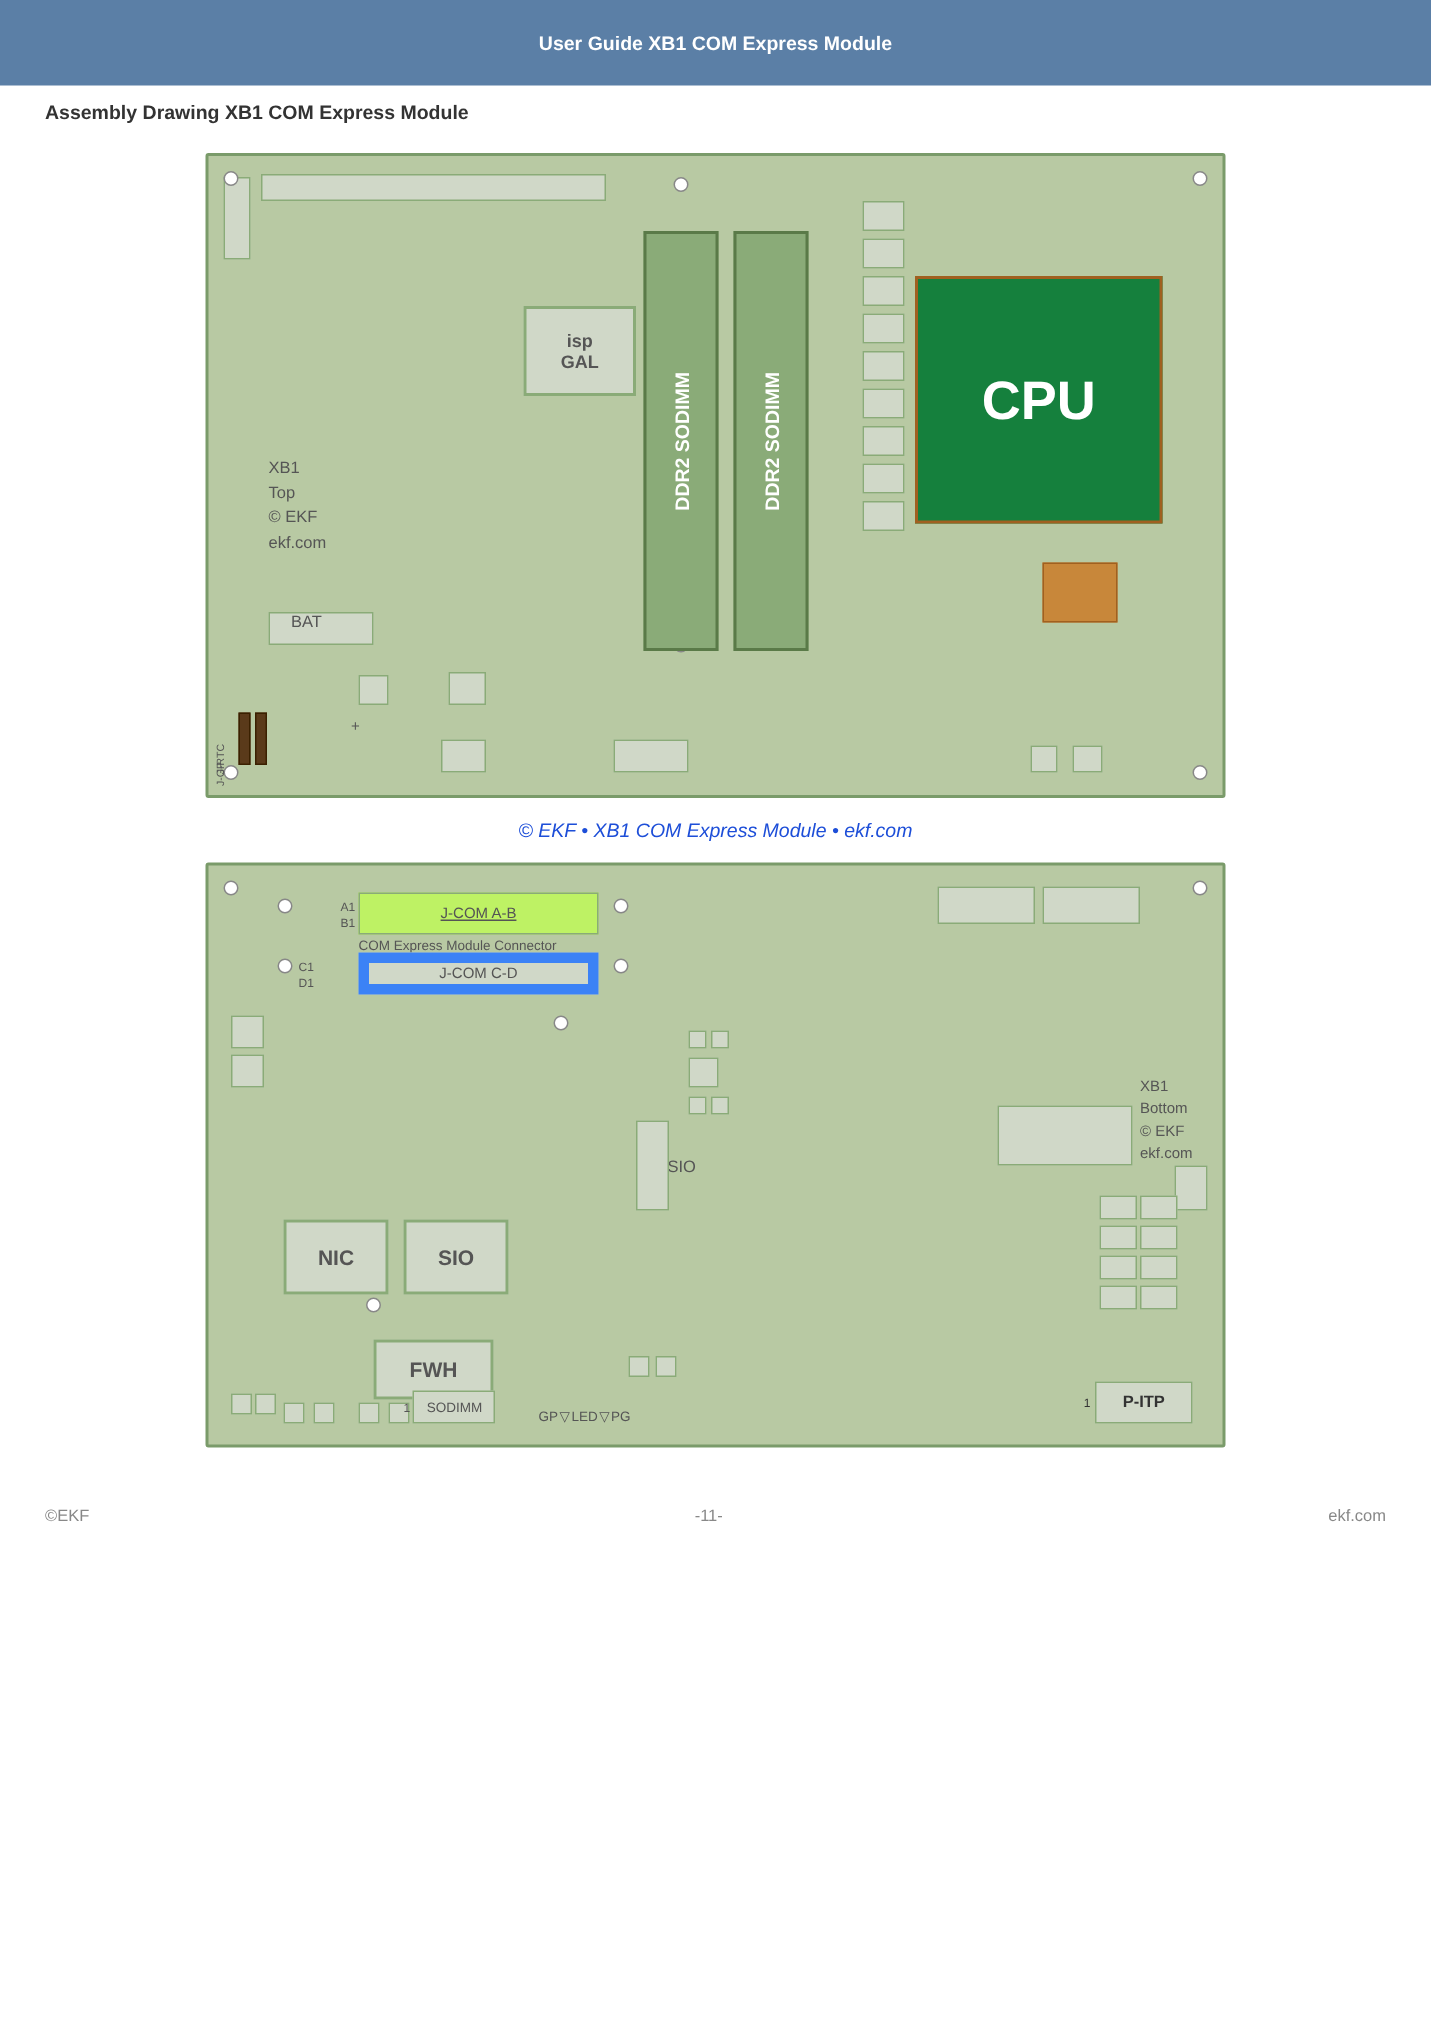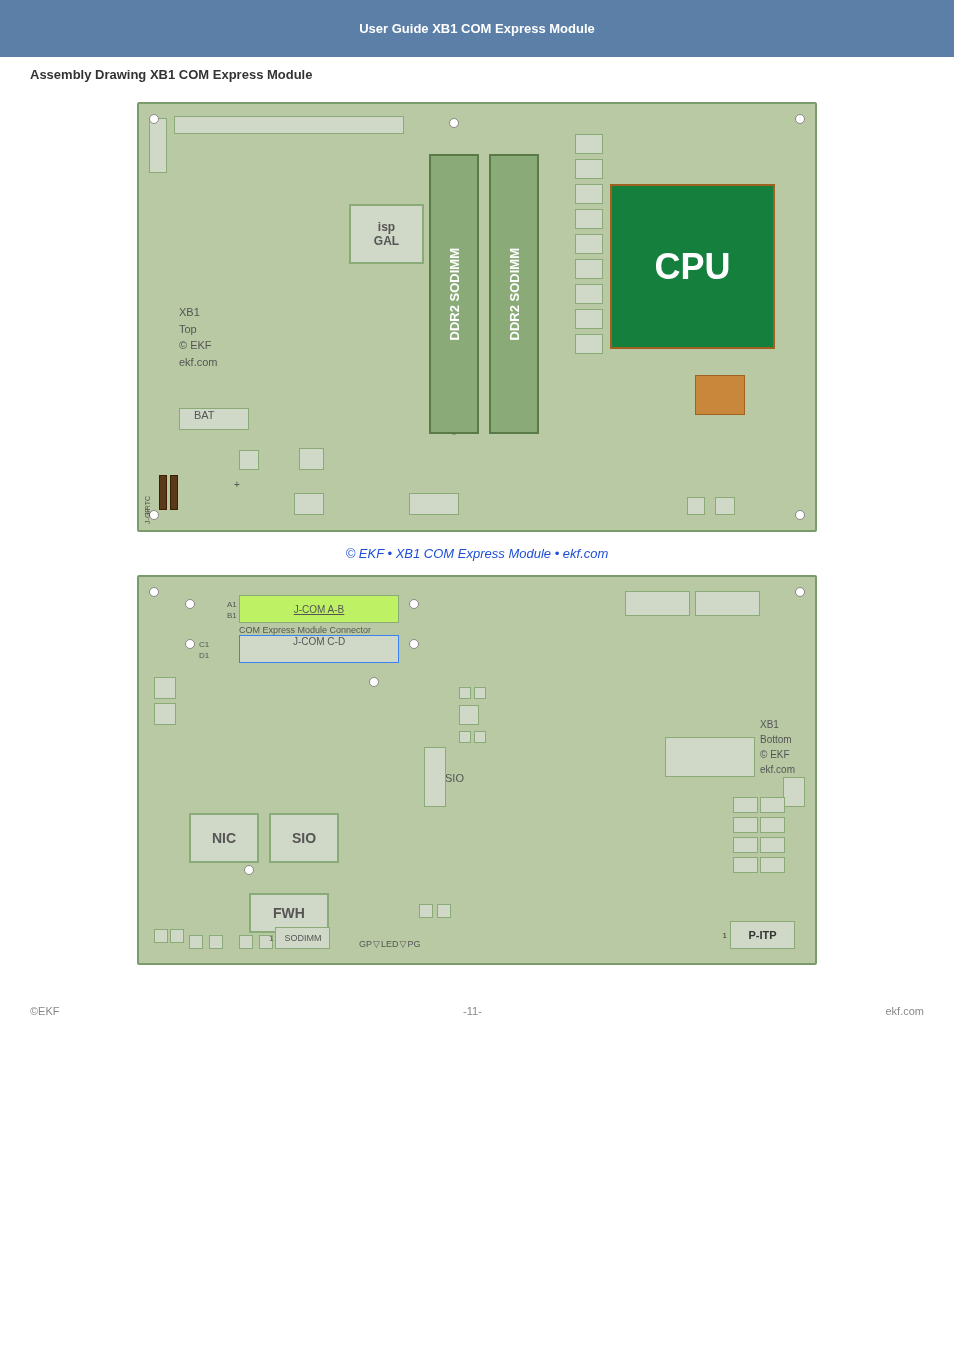--- a/index.html
+++ b/index.html
@@ -318,23 +318,23 @@
       text-decoration: underline;
     }
 
     .jcom-cd {
       position: absolute;
       top: 58px;
       left: 100px;
       width: 160px;
       height: 28px;
       background: #d0d8c8;
-      border: 1px solid #3b82f6;
-      display: flex;
-      align-items: flex-start;
+      border: 7px solid #3b82f6;
+      display: flex;
+      align-items: center;
       justify-content: center;
       font-size: 10px;
       color: #555;
     }
 
     .com-label {
       position: absolute;
       top: 48px;
       left: 100px;
       font-size: 9px;

